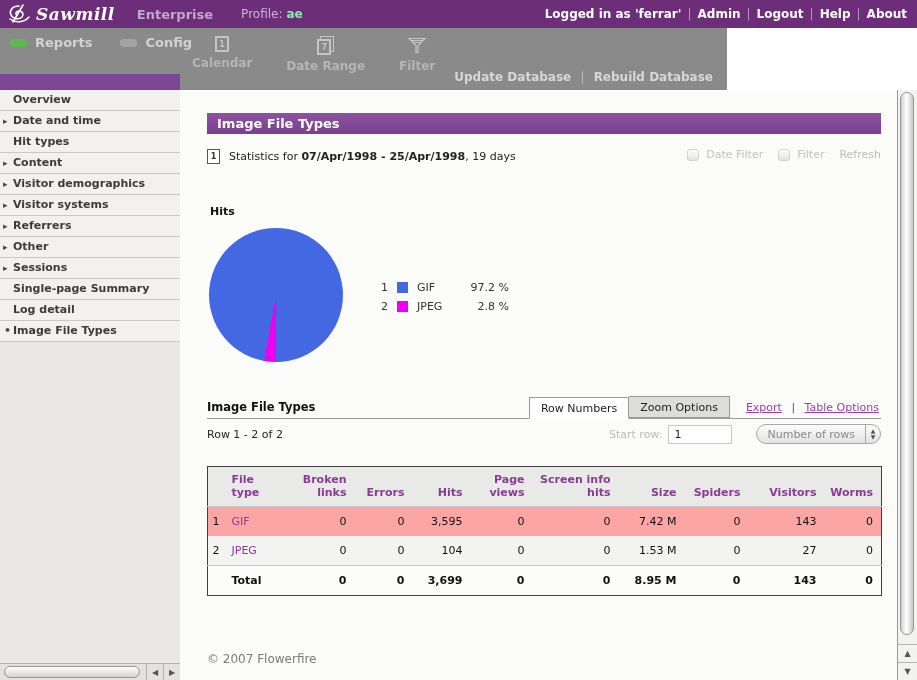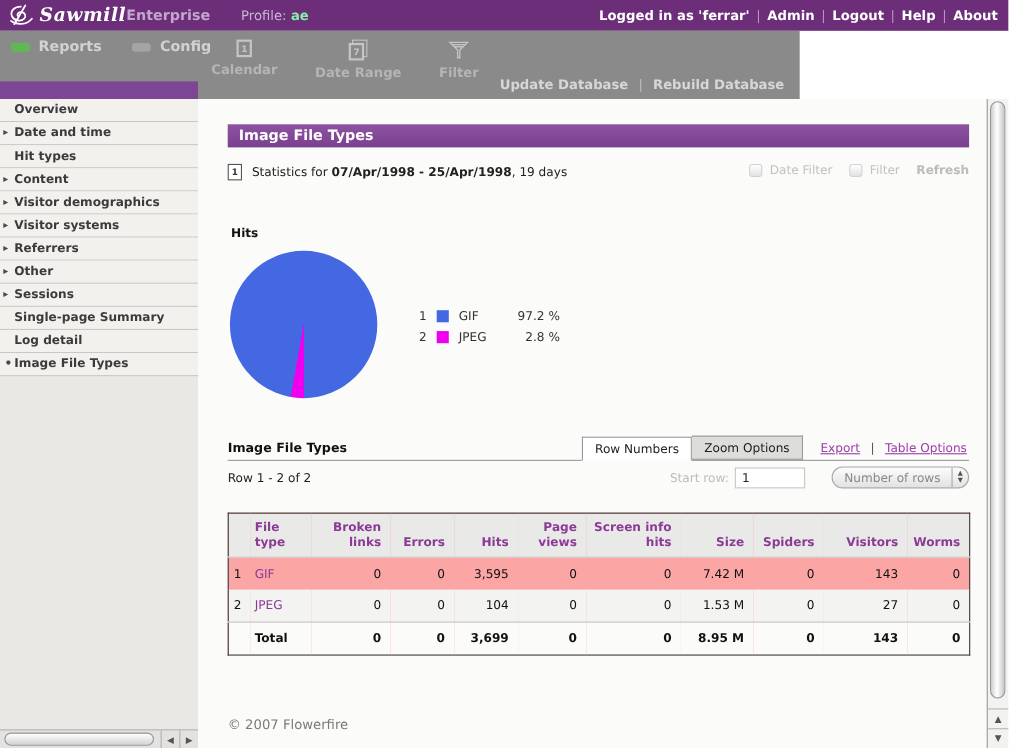--- a/index.html
+++ b/index.html
@@ -5,21 +5,21 @@
   * { margin:0; padding:0; box-sizing:border-box; }
   html,body { background:#ffffff; }
   #app {
     position:relative; width:917px; height:680px; overflow:hidden;
     font-family:"DejaVu Sans", sans-serif; font-size:11px; background:#ffffff;
   }
   
   .hdr { position:absolute; left:0; top:0; width:917px; height:28px; background:#6c2e79; display:flex; align-items:center; }
   .logo-wrap { display:flex; align-items:center; margin-left:6px; }
   .brand { color:#fff; font-family:"DejaVu Serif", serif; font-style:italic; font-weight:bold; font-size:17px; margin-left:4px; letter-spacing:0.5px; }
-  .edition { color:#c3a6cd; font-weight:bold; font-size:13px; }
+  .edition { color:#c3a6cd; font-weight:bold; font-size:13px; margin-left:22px; }
   .profile { margin-left:28px; font-size:12px; color:#cbb4d3; }
   .profile b { color:#86efac; margin-left:4px; }
   .hdr-right { position:absolute; right:10px; top:0; height:28px; display:flex; align-items:center; font-size:12px; font-weight:bold; color:#fff; }
   .hdr-right .sep { color:#b793c4; margin:0 6px; font-weight:normal; }
   .hdr-link { color:#fff; cursor:pointer; }
   
   .toolband { position:absolute; left:0; top:28px; width:727px; height:62px; background:#8b8a8b; }
   .navtabs { position:absolute; left:10px; top:7px; display:flex; gap:28px; }
   .navtab { display:flex; align-items:center; gap:8px; cursor:pointer; }
   .nav-pill { width:17px; height:8px; border-radius:3px; }
@@ -45,21 +45,21 @@
   .harrow { width:17px; height:16px; border-left:1px solid #b3b2b0; color:#555; font-size:8px; display:flex; align-items:center; justify-content:center; cursor:pointer; }
   
   .main { position:absolute; left:180px; top:90px; width:717px; height:590px; background:#fbfbfa; }
   .title-bar { position:absolute; left:27px; top:23px; width:674px; height:21px; background:linear-gradient(#8c53a0,#7a4090); color:#fff; font-weight:bold; font-size:13px; line-height:21px; padding-left:10px; }
   .stats-row { position:absolute; left:27px; top:56px; width:674px; height:20px; color:#222; display:flex; align-items:center; }
   .stats-icon { width:13px; height:15px; border:1px solid #555; background:#fff; color:#333; font-size:8px; font-weight:bold; display:flex; align-items:center; justify-content:center; margin-right:9px; }
   .stats-text b { font-weight:bold; }
   .filters { position:absolute; right:0; top:2px; display:flex; align-items:center; gap:7px; color:#c3c2c2; }
   .chk { width:12px; height:12px; border:1px solid #d2d2d2; border-radius:3px; background:linear-gradient(#ffffff,#e2e2e2); }
   .flt-lbl { margin-right:8px; }
-  .refresh { font-weight:bold; color:#bdbcbc; cursor:pointer;text-align:center; }
+  .refresh { font-weight:normal; color:#bdbcbc; cursor:pointer;text-align:center; }
   .hits-label { position:absolute; left:30px; top:115px; font-weight:bold; color:#111; }
   .pie { position:absolute; left:29px; top:138px; width:134px; height:134px; border-radius:50%; }
   .legend { position:absolute; left:196px; top:188px; color:#333; }
   .legend-row { display:flex; align-items:center; height:19px; }
   .legend-rank { width:12px; text-align:right; }
   .legend-swatch { width:11px; height:11px; margin:0 9px; }
   .legend-name { width:44px; }
   .legend-pct { width:48px; text-align:right; }
   
   .tsec { position:absolute; left:27px; top:306px; width:674px; display:flex; align-items:flex-end; border-bottom:1px solid #9a9a9a; }

